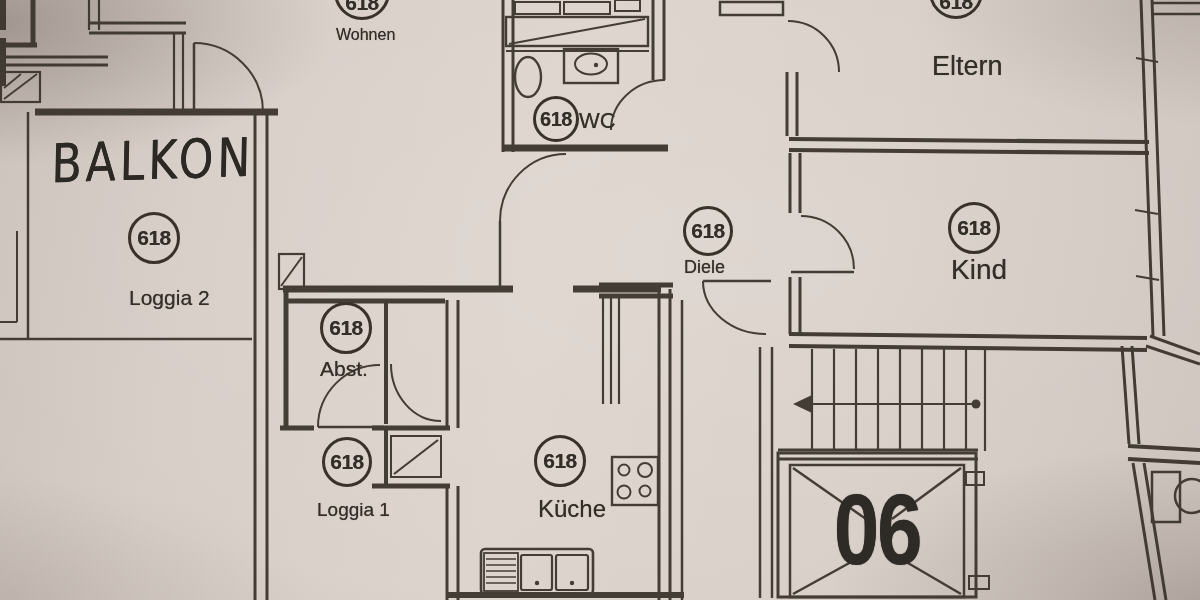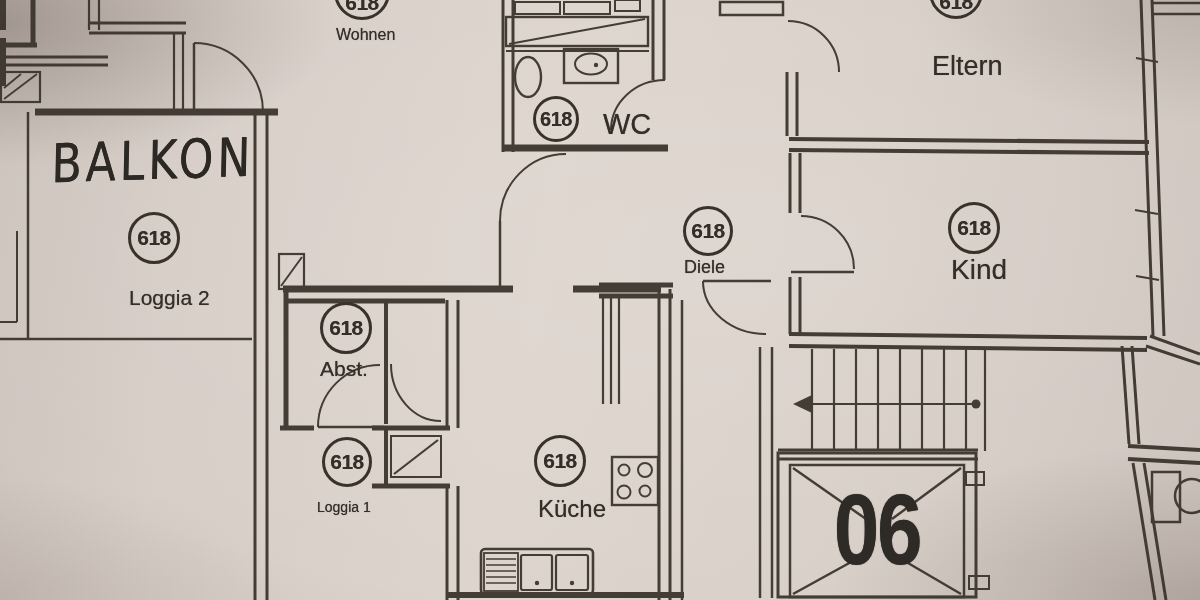--- a/index.html
+++ b/index.html
@@ -263,23 +263,23 @@
   <div class="badge" style="left:533px;top:96px;width:46px;height:46px;font-size:20px;">618</div>
   <div class="badge cut" style="left:929px;top:-35px;width:54px;height:54px;">618</div>
   <div class="badge" style="left:683px;top:206px;width:50px;height:50px;">618</div>
   <div class="badge" style="left:948px;top:202px;width:52px;height:52px;">618</div>
   <div class="badge" style="left:320px;top:302px;width:52px;height:52px;">618</div>
   <div class="badge" style="left:322px;top:437px;width:50px;height:50px;">618</div>
   <div class="badge" style="left:534px;top:435px;width:52px;height:52px;">618</div>
 
   <div class="lbl" style="left:129px;top:262px;font-size:21px;margin-top:25px;">Loggia 2</div>
   <div class="lbl" style="left:336px;top:27px;font-size:16px;">Wohnen</div>
-  <div class="lbl" style="left:579px;top:109px;font-size:29px;margin-left:24px;">WC</div>
+  <div class="lbl" style="left:579px;top:109px;font-size:22px;">WC</div>
   <div class="lbl" style="left:932px;top:22px;font-size:27px;margin-top:30px;">Eltern</div>
   <div class="lbl" style="left:684px;top:258px;font-size:18px;">Diele</div>
   <div class="lbl" style="left:951px;top:255px;font-size:28px;">Kind</div>
   <div class="lbl" style="left:320px;top:358px;font-size:21px;">Abst.</div>
-  <div class="lbl" style="left:317px;top:500px;font-size:14px;">Loggia 1</div>
+  <div class="lbl" style="left:317px;top:500px;font-size:19px;">Loggia 1</div>
   <div class="lbl" style="left:538px;top:496px;font-size:24px;">Küche</div>
 
   <div class="big06">06</div>
 
 </div>
 
 </body></html>

